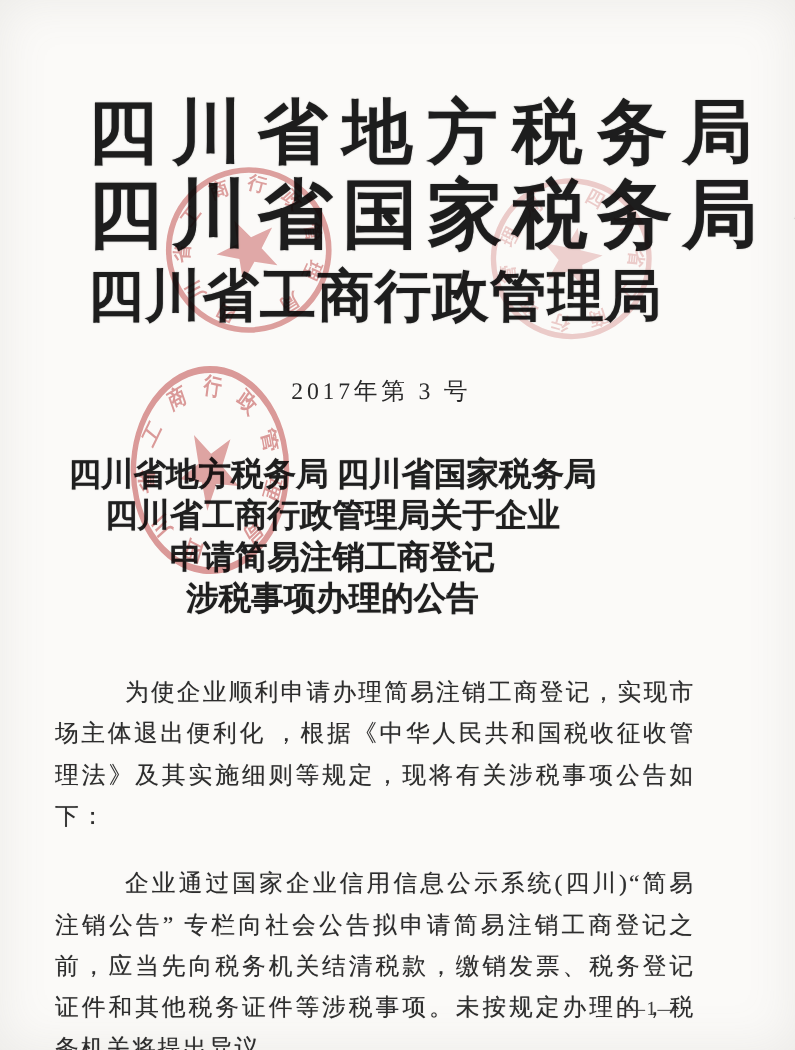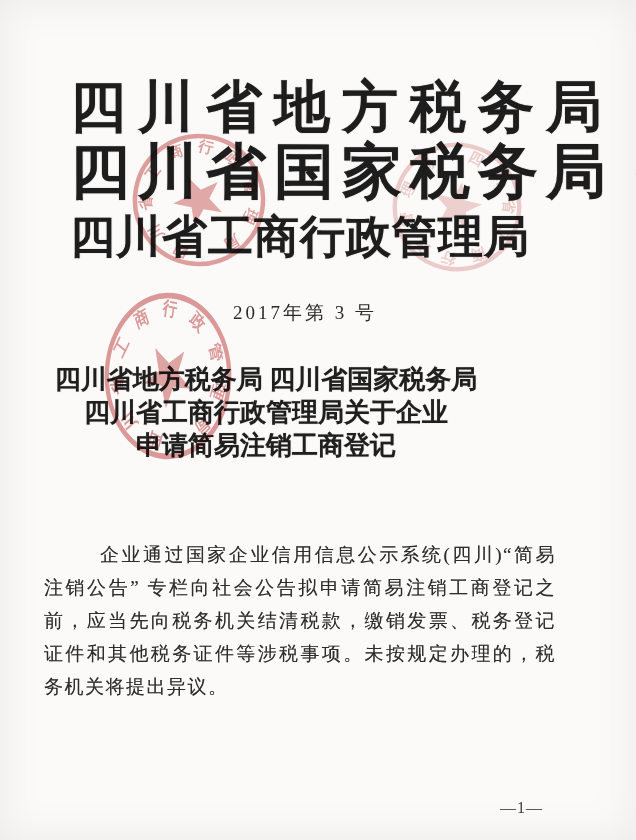--- a/index.html
+++ b/index.html
@@ -101,23 +101,25 @@
     <div class="hline hline-2">四川省国家税务局 公告</div>
     <div class="hline hline-3">四川省工商行政管理局</div>
   </div>
 
   <div class="doc-number">2017年第 3 号</div>
 
   <div class="doc-title">
     <div>四川省地方税务局 四川省国家税务局</div>
     <div>四川省工商行政管理局关于企业</div>
     <div>申请简易注销工商登记</div>
+    <div>涉税事项办理的公告</div>
   </div>
 
   <div class="doc-body">
+    <p>为使企业顺利申请办理简易注销工商登记，实现市场主体退出便利化 ，根据《中华人民共和国税收征收管理法》及其实施细则等规定，现将有关涉税事项公告如下：</p>
     <p>企业通过国家企业信用信息公示系统(四川)“简易注销公告” 专栏向社会公告拟申请简易注销工商登记之前，应当先向税务机关结清税款，缴销发票、税务登记证件和其他税务证件等涉税事项。未按规定办理的，税务机关将提出异议。</p>
   </div>
 
   <div class="page-number">—1—</div>
 
   <svg class="seal seal-top" viewBox="-70 -70 140 140" preserveAspectRatio="none">
     <g transform="rotate(190)">
       <circle class="seal-ring" r="64"></circle>
       <polygon class="seal-star" points="0,-26 6.1,-8.4 24.7,-8 9.9,3.2 15.3,21 0,10.4 -15.3,21 -9.9,3.2 -24.7,-8 -6.1,-8.4"></polygon>
       <defs>

